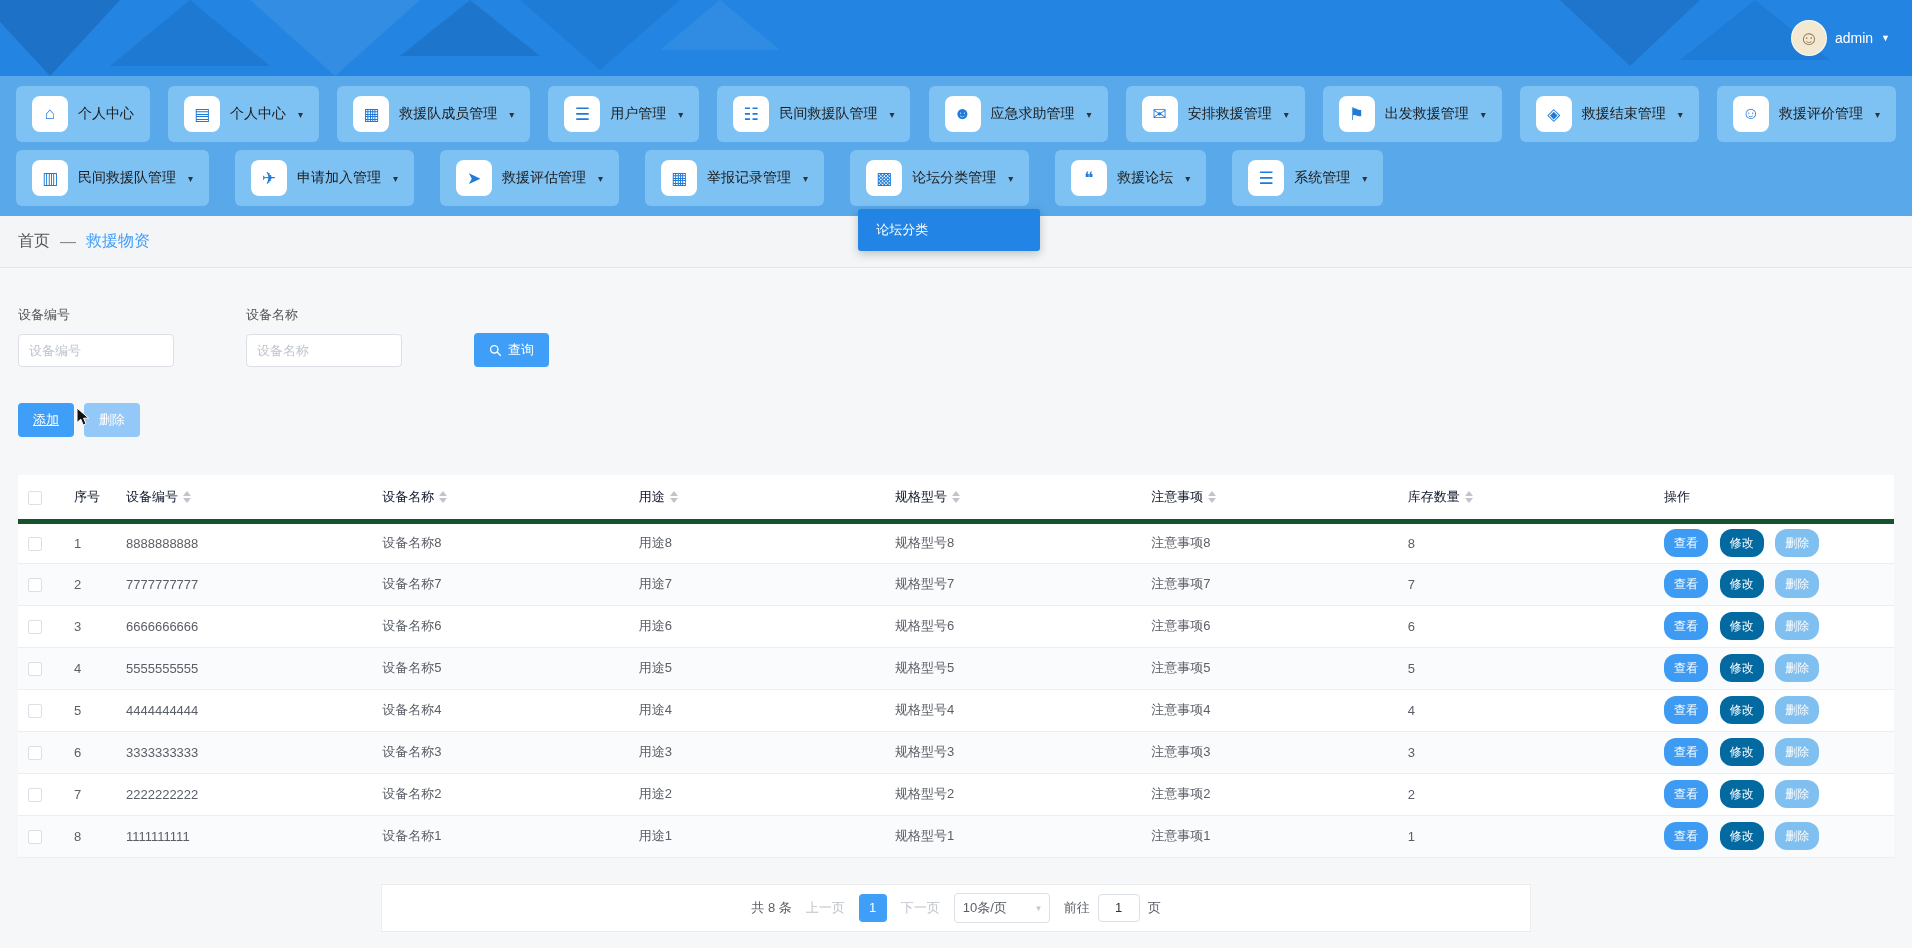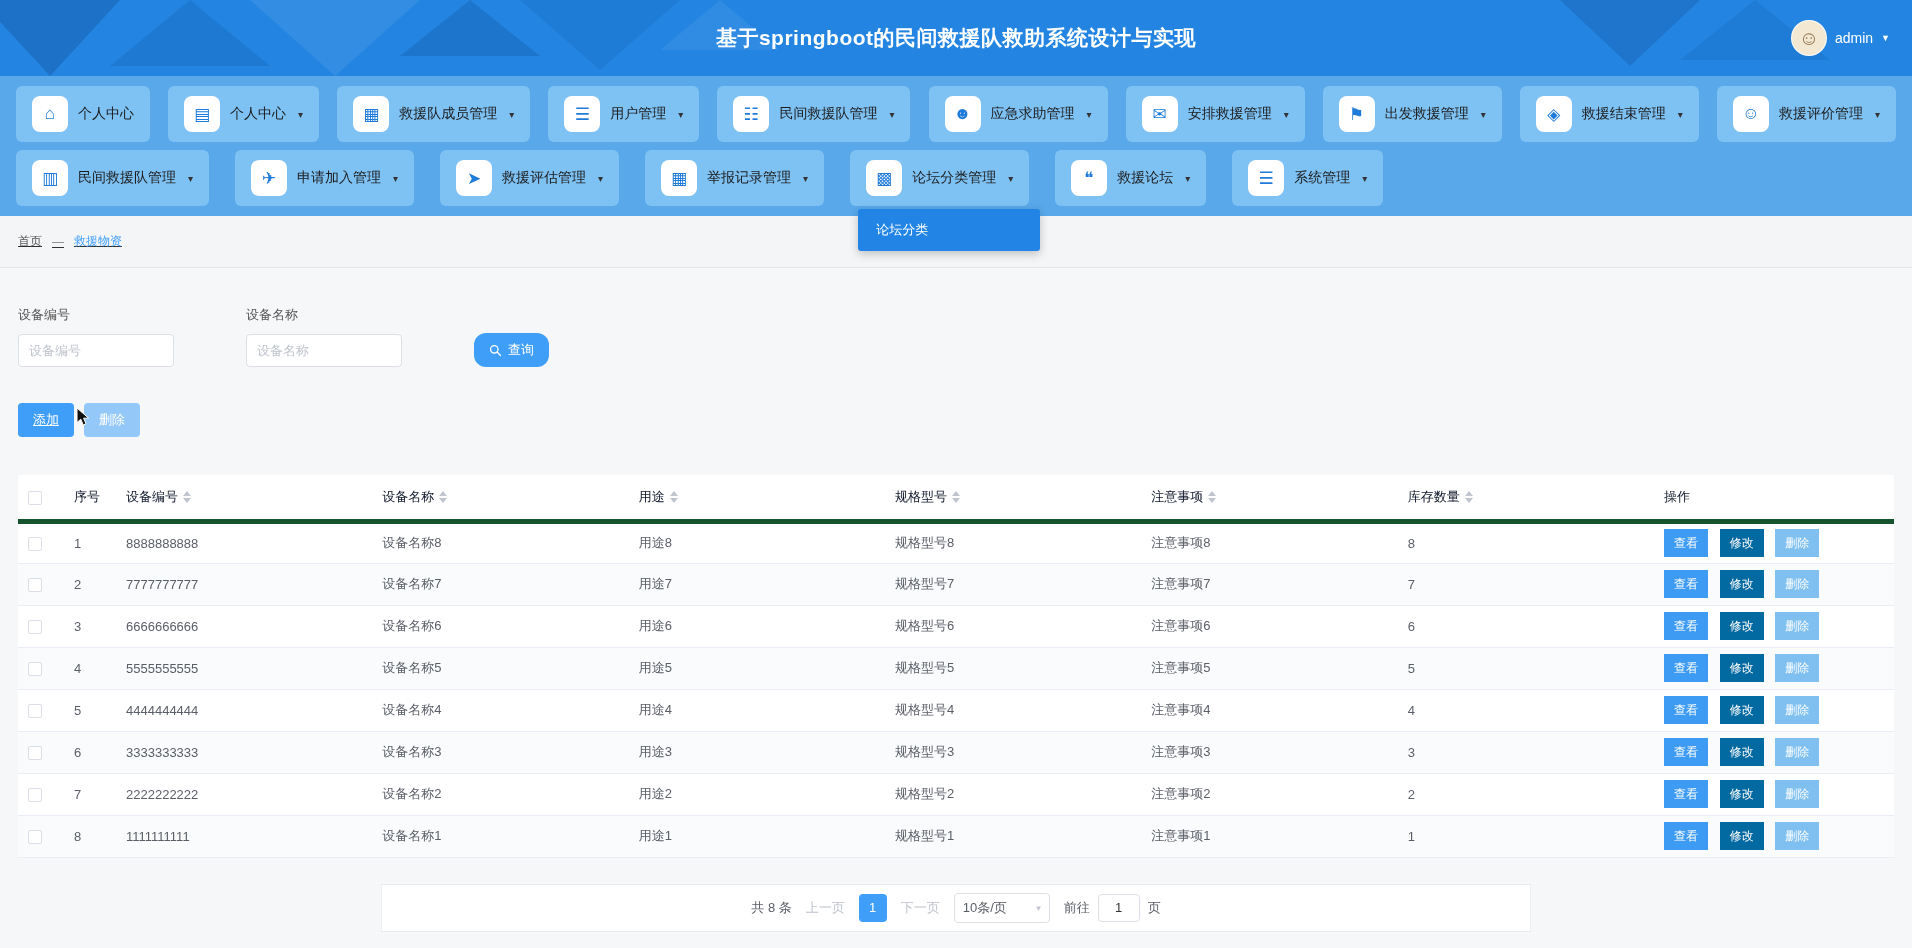--- a/index.html
+++ b/index.html
@@ -39,48 +39,48 @@
     font-size:14px; color:#1c1c1c; cursor:pointer; white-space:nowrap;
   }
   .icon-box { width:36px; height:36px; background:#fff; border-radius:8px; display:flex; align-items:center; justify-content:center; color:#1f7bd9; font-size:17px; flex:0 0 auto; }
   .nav-caret { font-size:10px; color:#333; margin-left:2px; }
   .nav-dropdown {
     position:absolute; top:calc(100% + 3px); left:8px; width:182px; background:#2285e6;
     border-radius:3px; box-shadow:0 3px 10px rgba(0,0,0,.22); z-index:30;
   }
   .nav-dropdown-item { height:42px; display:flex; align-items:center; padding:0 18px; color:#fff; font-size:13px; cursor:pointer; }
   
-  .breadcrumb { height:52px; background:#f4f5f7; border-bottom:1px solid #e3e5e8; display:flex; align-items:center; padding:0 18px; font-size:12px; gap:10px;text-decoration:underline; }
+  .breadcrumb { height:52px; background:#f4f5f7; border-bottom:1px solid #e3e5e8; display:flex; align-items:center; padding:0 18px; font-size:16px; gap:10px; }
   .bc-home { color:#555; }
   .bc-sep { color:#888; }
   .bc-current { color:#3f9efc; cursor:pointer; }
   
   .content { background:#f6f7f9; padding-bottom:20px; min-height:680px; }
   .filter-row { display:flex; align-items:flex-end; gap:72px; padding:38px 18px 0; }
   .field { display:flex; flex-direction:column; gap:10px; font-size:13px; color:#555; }
   .field input { width:156px; height:33px; border:1px solid #dcdfe6; border-radius:4px; padding:0 10px; font-size:13px; color:#333; background:#fff; outline:none; }
   .field input::placeholder { color:#bfc4cc; }
-  .search-btn { height:34px; padding:0 15px; background:#3f9ef8; border:none; border-radius:12px; color:#fff; font-size:13px; display:flex; align-items:center; gap:6px; cursor:pointer; }
+  .search-btn { height:34px; padding:0 15px; background:#3f9ef8; border:none; border-radius:4px; color:#fff; font-size:13px; display:flex; align-items:center; gap:6px; cursor:pointer; }
   .toolbar { padding:36px 18px 0; display:flex; gap:10px; position:relative; }
   .btn { height:34px; padding:0 15px; border:none; border-radius:4px; color:#fff; font-size:13px; cursor:pointer; }
   .btn-add { background:#3f9ef8;text-decoration:underline; }
   .btn-delete { background:#93c8f8; }
   .cursor { position:absolute; left:74px; top:40px; z-index:40; pointer-events:none; }
   
   .table-wrap { margin:38px 18px 0; background:#fff; }
   table { width:100%; border-collapse:collapse; table-layout:fixed; font-size:13px; }
   thead th { height:46px; text-align:left; color:#0f172a; font-weight:normal; border-bottom:5px solid #14532d; padding:0 10px; }
   tbody td { height:42px; border-bottom:1px solid #ebeef5; padding:0 10px; color:#5a5e66; }
   tbody tr:nth-child(even) td { background:#fafbfc; }
   .cb { display:inline-block; width:14px; height:14px; border:1px solid #dcdfe6; border-radius:2px; background:#fff; vertical-align:middle; cursor:pointer; }
   .sort { display:inline-flex; flex-direction:column; margin-left:5px; vertical-align:middle; cursor:pointer; }
   .sort i { display:block; width:0; height:0; border-left:4px solid transparent; border-right:4px solid transparent; }
   .sort i.up { border-bottom:5px solid #c0c4cc; margin-bottom:2px; }
   .sort i.down { border-top:5px solid #c0c4cc; }
-  .btn-sm { height:28px; padding:0 10px; border:none; border-radius:0; color:#fff; font-size:12px; margin-right:8px; cursor:pointer; }
+  .btn-sm { height:28px; padding:0 10px; border:none; border-radius:12px; color:#fff; font-size:12px; margin-right:8px; cursor:pointer; }
   .b-view { background:#3e9bf4; } .b-edit { background:#0369a1; } .b-del { background:#7fc0f1; }
   
   .pagination {
     margin:26px auto 0; width:1150px; height:48px; background:#fff; border:1px solid #ebebeb;
     display:flex; align-items:center; justify-content:center; gap:14px; font-size:13px; color:#5a5e66;
   }
   .pg-btn { color:#bfc4cc; cursor:default; }
   .pg-page { width:28px; height:28px; background:#3f9ef8; color:#fff; border-radius:4px; display:flex; align-items:center; justify-content:center; cursor:pointer; }
   .pg-size { width:96px; height:30px; border:1px solid #dcdfe6; border-radius:4px; display:flex; align-items:center; justify-content:space-between; padding:0 8px; background:#fff; cursor:pointer; }
   .pg-size .sel-caret { font-size:9px; color:#c0c4cc; }
@@ -94,21 +94,20 @@
   <span class="pattern">
       <s></s>
       <s></s>
       <s></s>
       <s></s>
       <s></s>
       <s></s>
       <s></s>
       <s></s>
     </span>
-  <div class="header-title">基于springboot的民间救援队救助系统设计与实现</div>
   <div class="header-user">
     <span class="avatar">
         <span>☺</span>
       </span>
     <span>admin</span>
     <span class="user-caret">▼</span>
   </div>
 </div>
 
 <div class="navbar">

